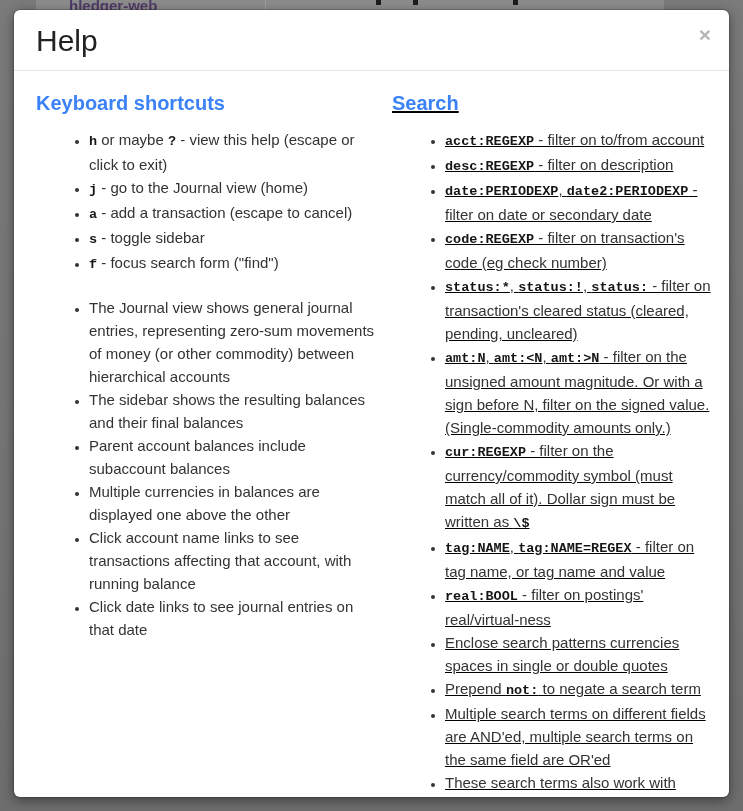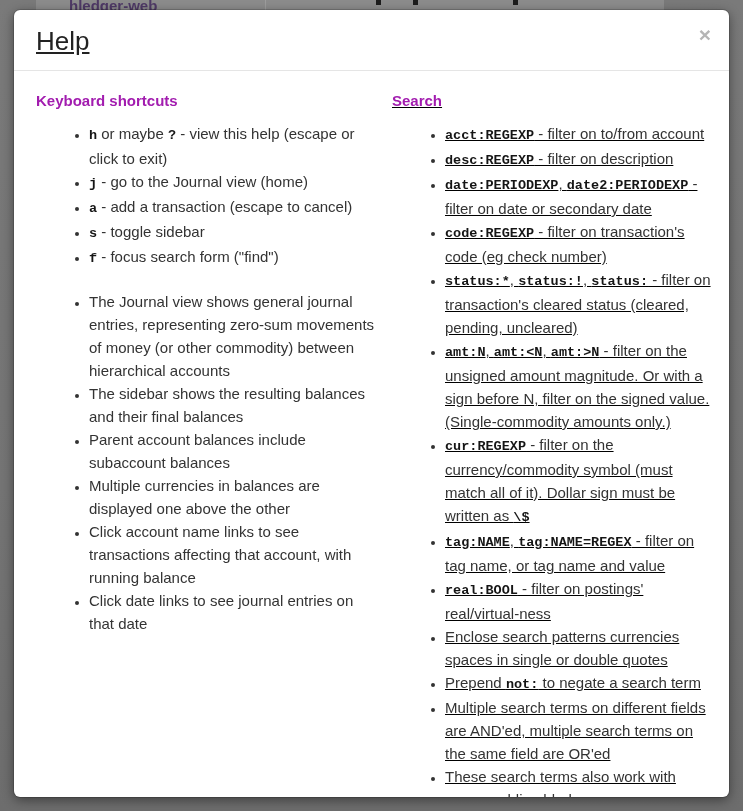--- a/index.html
+++ b/index.html
@@ -35,37 +35,37 @@
     box-shadow: 0 3px 12px rgba(0,0,0,0.45);
     outline: 1px solid rgba(0,0,0,0.15);
     overflow: hidden;
   }
   .modal-header {
     padding: 15px 20px 13px 22px;
     border-bottom: 1px solid #e5e5e5;
     position: relative;
   }
   .modal-title {
-    font-size: 26px; font-weight: 400; color: #222; line-height: 32px; text-decoration: underline;
+    font-size: 30px; font-weight: 400; color: #222; line-height: 32px;
   }
   .close-button {
     position: absolute; top: 14px; right: 18px;
     background: none; border: none; cursor: pointer;
     font-size: 21px; font-weight: 700; color: #b5b5b5; line-height: 1;
     font-family: "Liberation Sans", sans-serif;
   }
   .modal-body {
     padding: 4px 8px 10px 22px;
     display: flex;
   }
   .col-left  { width: 356px; flex: 0 0 356px; padding-right: 10px; }
   .col-right { flex: 1 1 auto; padding-right: 4px; text-decoration: underline; }
 
   .help-section h4 {
-    font-size: 15px; font-weight: 700; color: #a21caf;
+    font-size: 20px; font-weight: 700; color: #3b82f6;
     margin: 17px 0 13px;
   }
   .help-section ul {
     margin: 0 0 20px 0;
     padding-left: 25px;
     list-style: disc outside;
   }
   .help-section li {
     font-size: 15px; color: #333; line-height: 23px; margin-left: 28px;
   }

